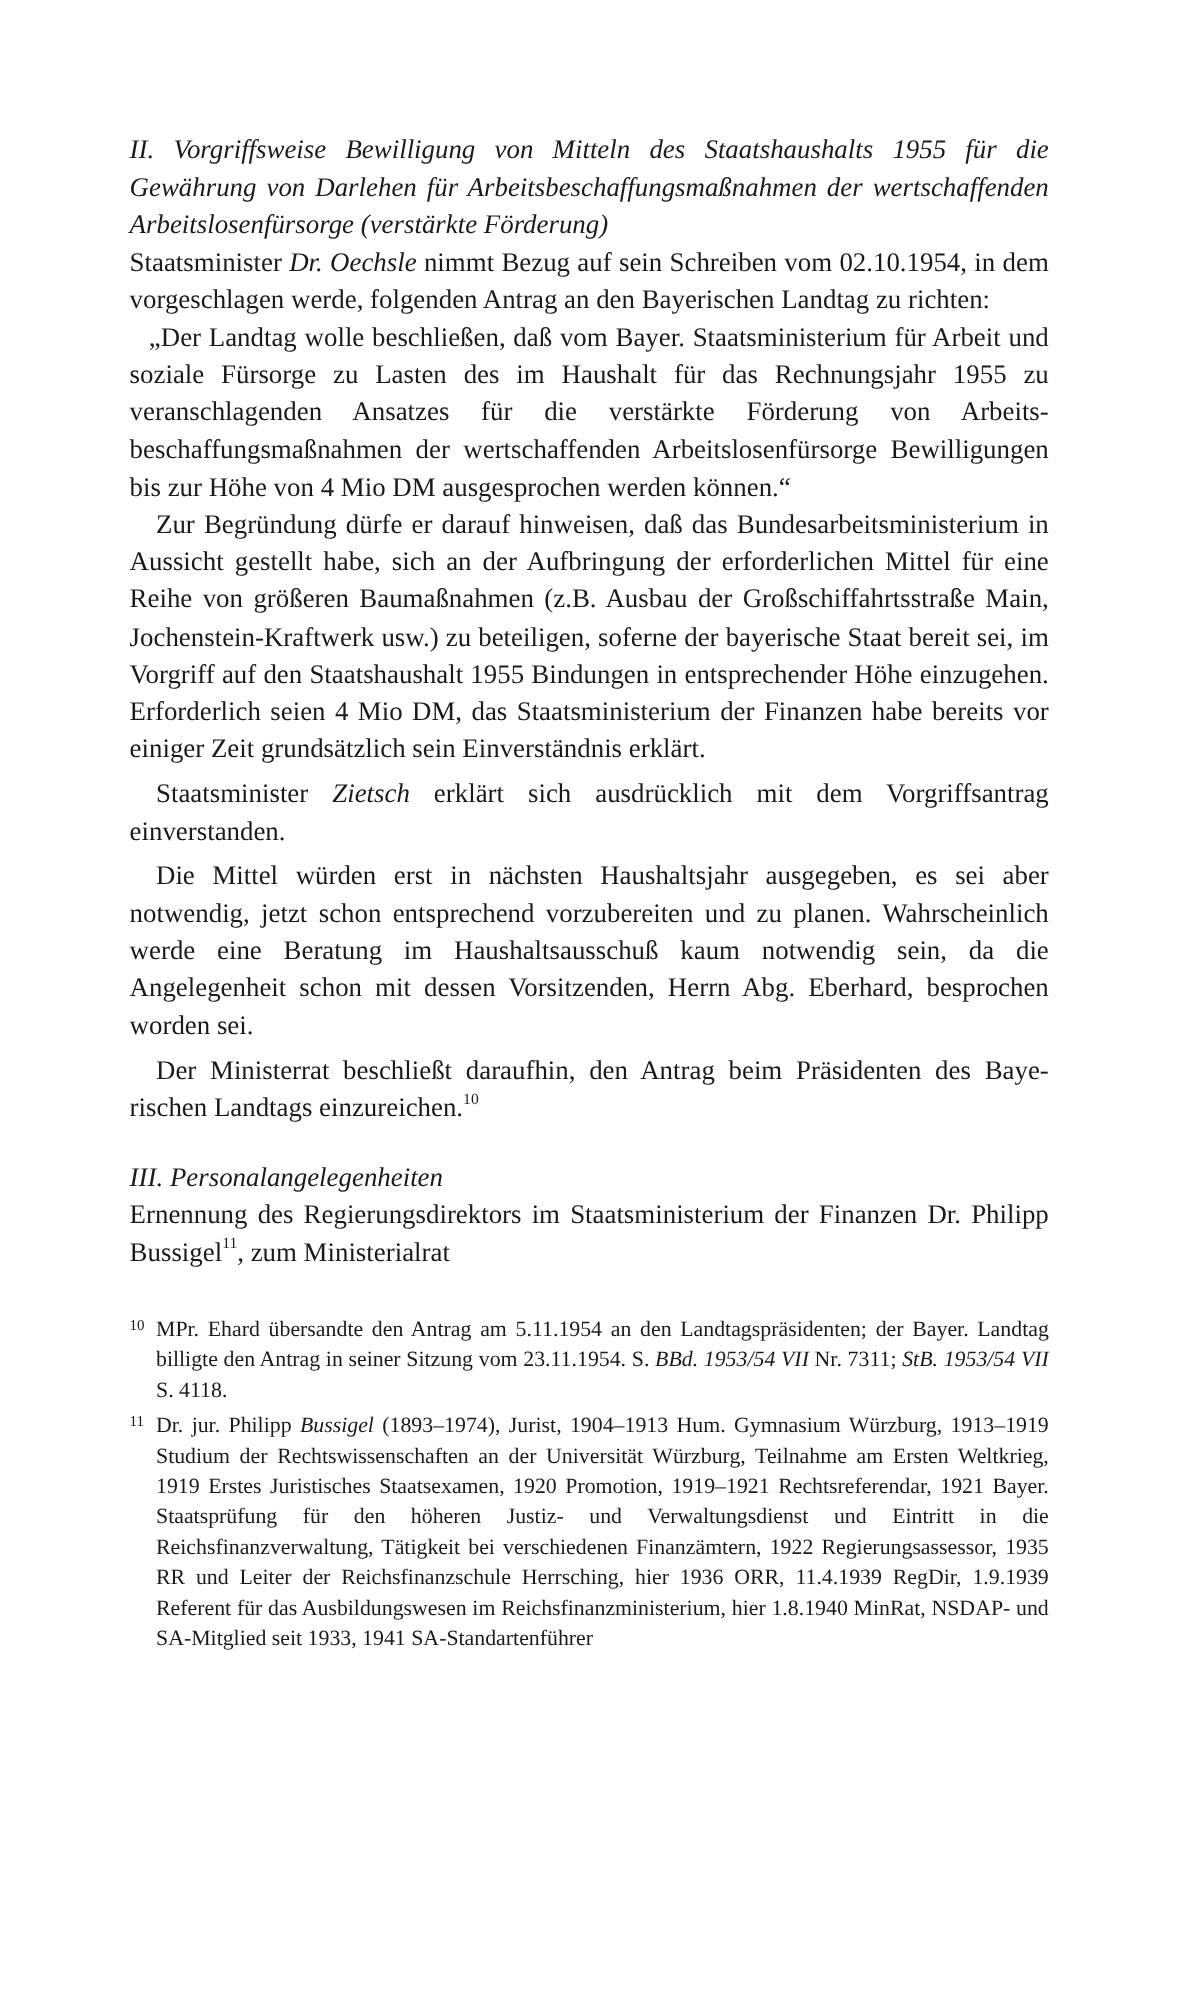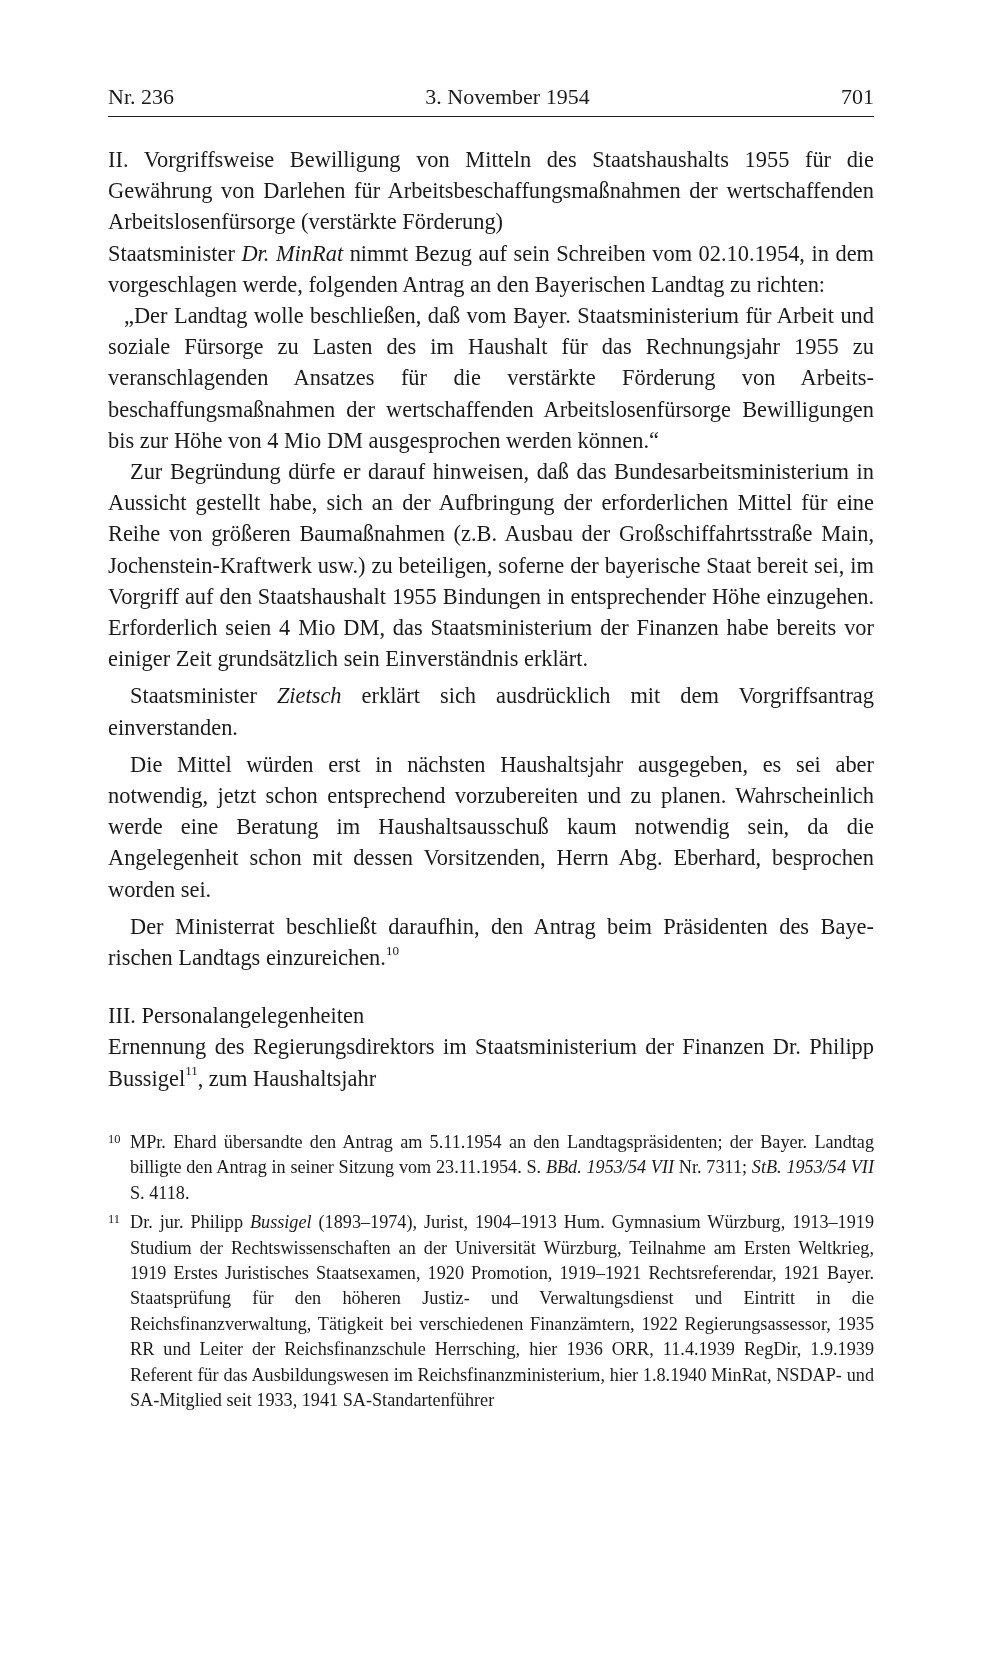--- a/index.html
+++ b/index.html
@@ -8,61 +8,56 @@
       font-family: "Liberation Serif", "DejaVu Serif", serif;
       color: #1a1a1a;
     }
     .page { position: absolute; left: 108px; top: 82px; width: 766px; }
     .running-head {
       display: flex; justify-content: space-between; align-items: baseline;
       font-size: 22px; line-height: 30px;
       border-bottom: 1.2px solid #222; padding-bottom: 4px;
     }
     .body-text { font-size: 22.4px; line-height: 31.2px; text-align: justify; hyphens: manual; }
-    .section-title { margin-top: 27px; }
+    .section-title { font-style: italic; margin-top: 27px; }
     .section-title.iii { }
     p { margin: 0; }
     p.indent { text-indent: 22px; }
     p.gap { margin-top: 6px; }
     p.quote { text-indent: 16px; }
     sup { font-size: 13px; line-height: 0; vertical-align: super; position: relative; top: -2px; }
     em { font-style: italic; }
     .footnotes { margin-top: 36px; font-size: 18.2px; line-height: 25.4px; text-align: justify; }
     .fn { position: relative; padding-left: 22px; margin-top: 4px; }
     .fn:first-child { margin-top: 0; }
     .fn-num { position: absolute; left: 0; top: -3px; font-size: 12.5px; }
   </style>
 </head>
 <body>
 
 <div class="page">
-  <div class="running-head">
-    <span>Nr. 236</span>
-    <span>3. November 1954</span>
-    <span>701</span>
-  </div>
 
   <div class="body-text">
     <p class="section-title">II. Vorgriffsweise Bewilligung von Mitteln des Staatshaushalts 1955 für die Gewährung von Darlehen für Arbeitsbeschaffungsmaßnahmen der wertschaffenden Arbeitslosenfürsorge (verstärkte Förderung)</p>
 
-    <p><span>Staatsminister </span><em>Dr. MinRat</em><span> nimmt Bezug auf sein Schreiben vom 02.10.1954, in dem vorgeschlagen werde, folgenden Antrag an den Bayerischen Landtag zu richten:</span></p>
+    <p><span>Staatsminister </span><em>Dr. Oechsle</em><span> nimmt Bezug auf sein Schreiben vom 02.10.1954, in dem vorgeschlagen werde, folgenden Antrag an den Bayerischen Landtag zu richten:</span></p>
 
     <p class="quote">„Der Landtag wolle beschließen, daß vom Bayer. Staatsministerium für Arbeit und soziale Fürsorge zu Lasten des im Haushalt für das Rechnungsjahr 1955 zu veranschlagenden Ansatzes für die verstärkte Förderung von Arbeits­beschaffungsmaßnahmen der wertschaffenden Arbeitslosenfürsorge Bewilli­gungen bis zur Höhe von 4 Mio DM ausgesprochen werden können.“</p>
 
     <p class="indent">Zur Begründung dürfe er darauf hinweisen, daß das Bundesarbeitsminis­terium in Aussicht gestellt habe, sich an der Aufbringung der erforderlichen Mittel für eine Reihe von größeren Baumaßnahmen (z.B. Ausbau der Groß­schiffahrtsstraße Main, Jochenstein-Kraftwerk usw.) zu beteiligen, soferne der bayerische Staat bereit sei, im Vorgriff auf den Staatshaushalt 1955 Bindungen in entsprechender Höhe einzugehen. Erforderlich seien 4 Mio DM, das Staats­ministerium der Finanzen habe bereits vor einiger Zeit grundsätzlich sein Einverständnis erklärt.</p>
 
     <p class="indent gap"><span>Staatsminister </span><em>Zietsch</em><span> erklärt sich ausdrücklich mit dem Vorgriffsantrag einverstanden.</span></p>
 
     <p class="indent gap">Die Mittel würden erst in nächsten Haushaltsjahr ausgegeben, es sei aber notwendig, jetzt schon entsprechend vorzubereiten und zu planen. Wahr­scheinlich werde eine Beratung im Haushaltsausschuß kaum notwendig sein, da die Angelegenheit schon mit dessen Vorsitzenden, Herrn Abg. Eberhard, besprochen worden sei.</p>
 
     <p class="indent gap"><span>Der Ministerrat beschließt daraufhin, den Antrag beim Präsidenten des Baye­rischen Landtags einzureichen.</span><sup>10</sup></p>
 
     <p class="section-title iii">III. Personalangelegenheiten</p>
 
-    <p><span>Ernennung des Regierungsdirektors im Staatsministerium der Finanzen Dr. Philipp Bussigel</span><sup>11</sup><span>, zum Haushaltsjahr</span></p>
+    <p><span>Ernennung des Regierungsdirektors im Staatsministerium der Finanzen Dr. Philipp Bussigel</span><sup>11</sup><span>, zum Ministerialrat</span></p>
   </div>
 
   <div class="footnotes">
     <div class="fn">
       <span class="fn-num">10</span>
       <span>MPr. Ehard übersandte den Antrag am 5.11.1954 an den Landtagspräsidenten; der Bayer. Landtag billigte den Antrag in seiner Sitzung vom 23.11.1954. S. </span><em>BBd. 1953/54 VII</em><span> Nr. 7311; </span><em>StB. 1953/54 VII</em><span> S. 4118.</span>
     </div>
     <div class="fn">
       <span class="fn-num">11</span>
       <span>Dr. jur. Philipp </span><em>Bussigel</em><span> (1893–1974), Jurist, 1904–1913 Hum. Gymnasium Würzburg, 1913–1919 Studium der Rechtswissenschaften an der Universität Würzburg, Teilnahme am Ersten Weltkrieg, 1919 Erstes Juristisches Staatsexamen, 1920 Promotion, 1919–1921 Rechtsreferendar, 1921 Bayer. Staatsprüfung für den höheren Justiz- und Verwaltungsdienst und Eintritt in die Reichsfinanzverwaltung, Tätigkeit bei verschiedenen Finanzämtern, 1922 Regierungsassessor, 1935 RR und Leiter der Reichsfinanzschule Herrsching, hier 1936 ORR, 11.4.1939 RegDir, 1.9.1939 Referent für das Ausbildungswesen im Reichsfinanzministe­rium, hier 1.8.1940 MinRat, NSDAP- und SA-Mitglied seit 1933, 1941 SA-Standartenführer</span>

